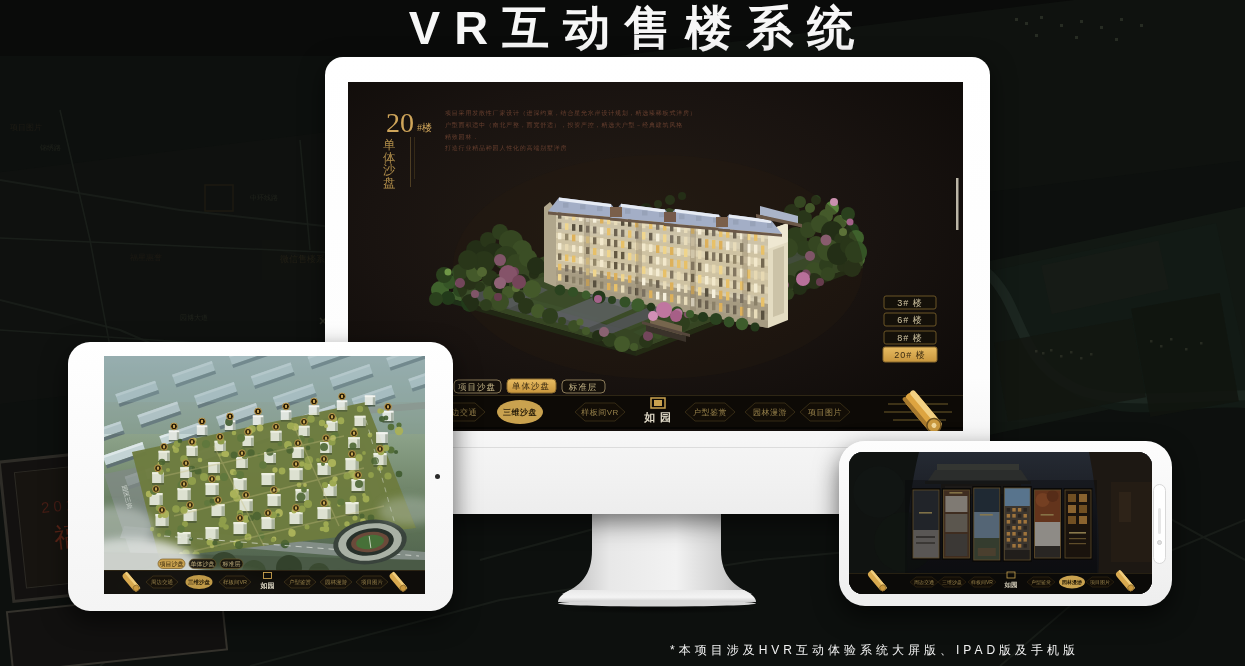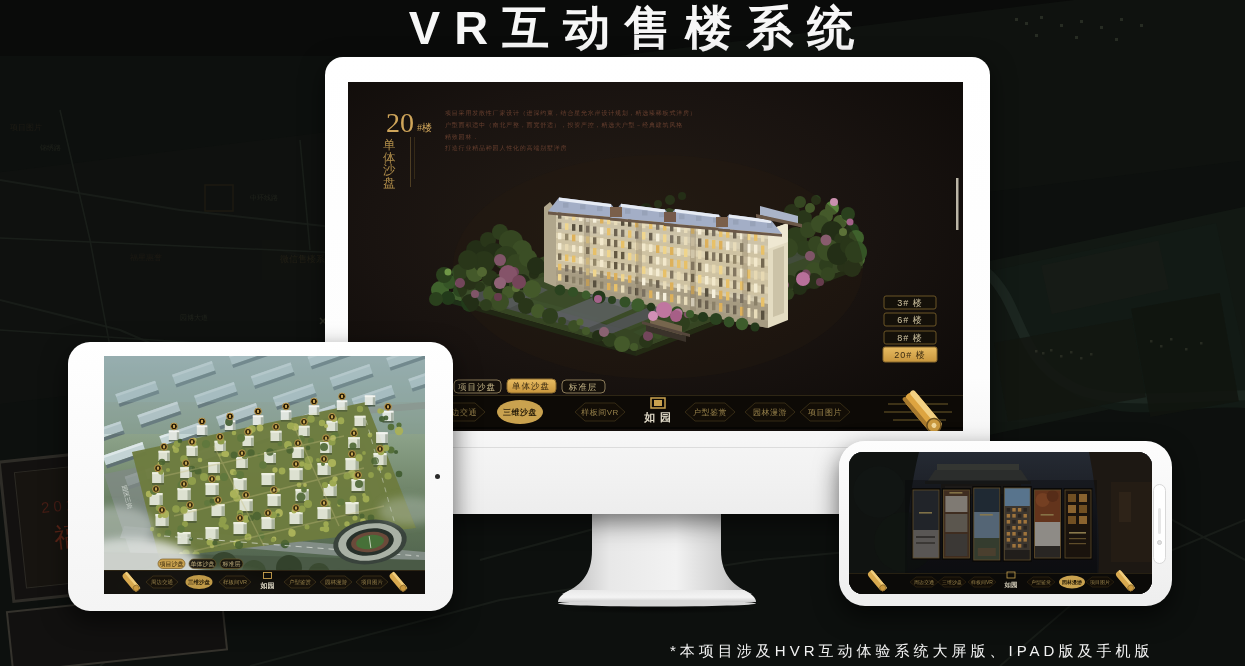--- a/index.html
+++ b/index.html
@@ -1522,15 +1522,15 @@
 <rect x="264" y="125.5" width="24" height="2.5" rx="1.25" fill="#f0cd7d"></rect>
 <circle cx="285" cy="129" r="3" fill="#c9983e" stroke="#8a6a2e" stroke-width="0.8"></circle>
 </g>
 </svg>
 </div>
 
 <div class="abs" style="left:1153px;top:484px;width:13px;height:80px;background:#ffffff;border:1px solid #d8d8d8;border-radius:7px;"></div>
 <div class="abs" style="left:1157px;top:540px;width:5px;height:5px;border-radius:50%;background:#e0e0e0;border:1px solid #cccccc;"></div>
 <div class="abs" style="left:1158px;top:508px;width:3px;height:26px;border-radius:2px;background:#e6e6e6;"></div>
 
-<div class="abs" style="left:670px;top:642px;width:575px;font-size:15px;color:#f2f2f2;letter-spacing:4px;">*本项目涉及HVR互动体验系统大屏版、IPAD版及手机版</div>
+<div class="abs" style="left:670px;top:642px;width:575px;font-size:12px;color:#f2f2f2;letter-spacing:4px;">*本项目涉及HVR互动体验系统大屏版、IPAD版及手机版</div>
 
 </div>
 
 </body></html>

